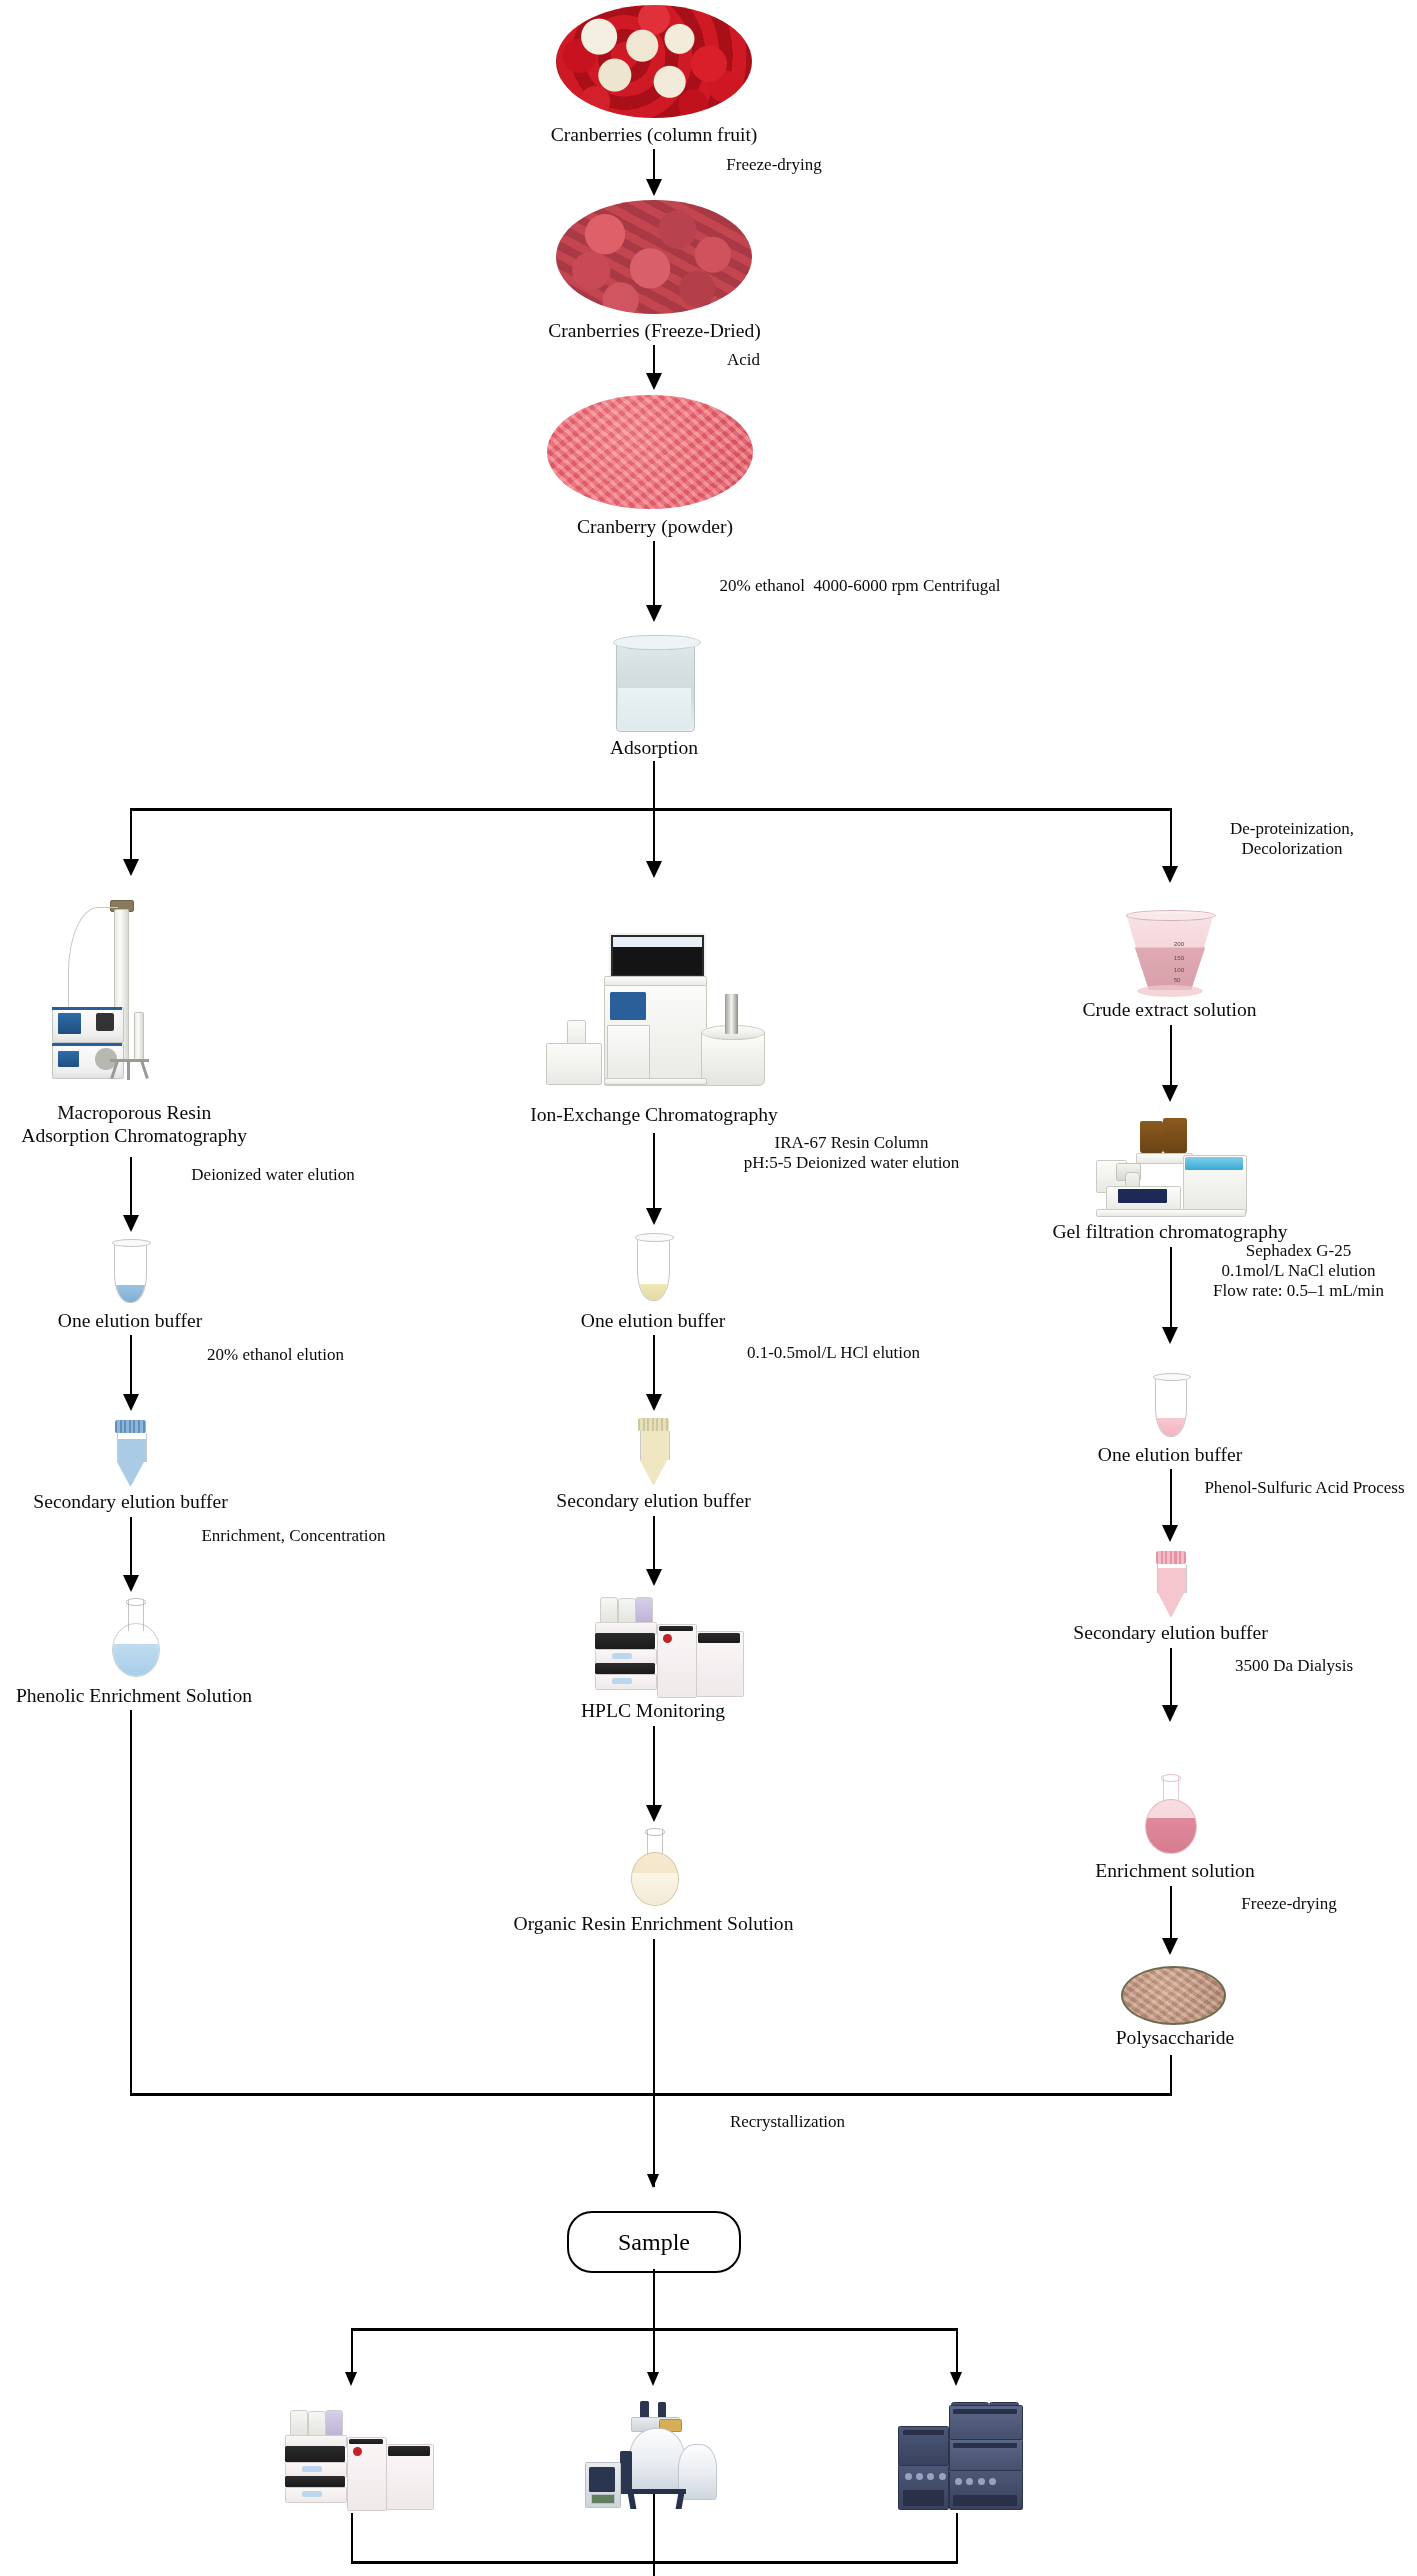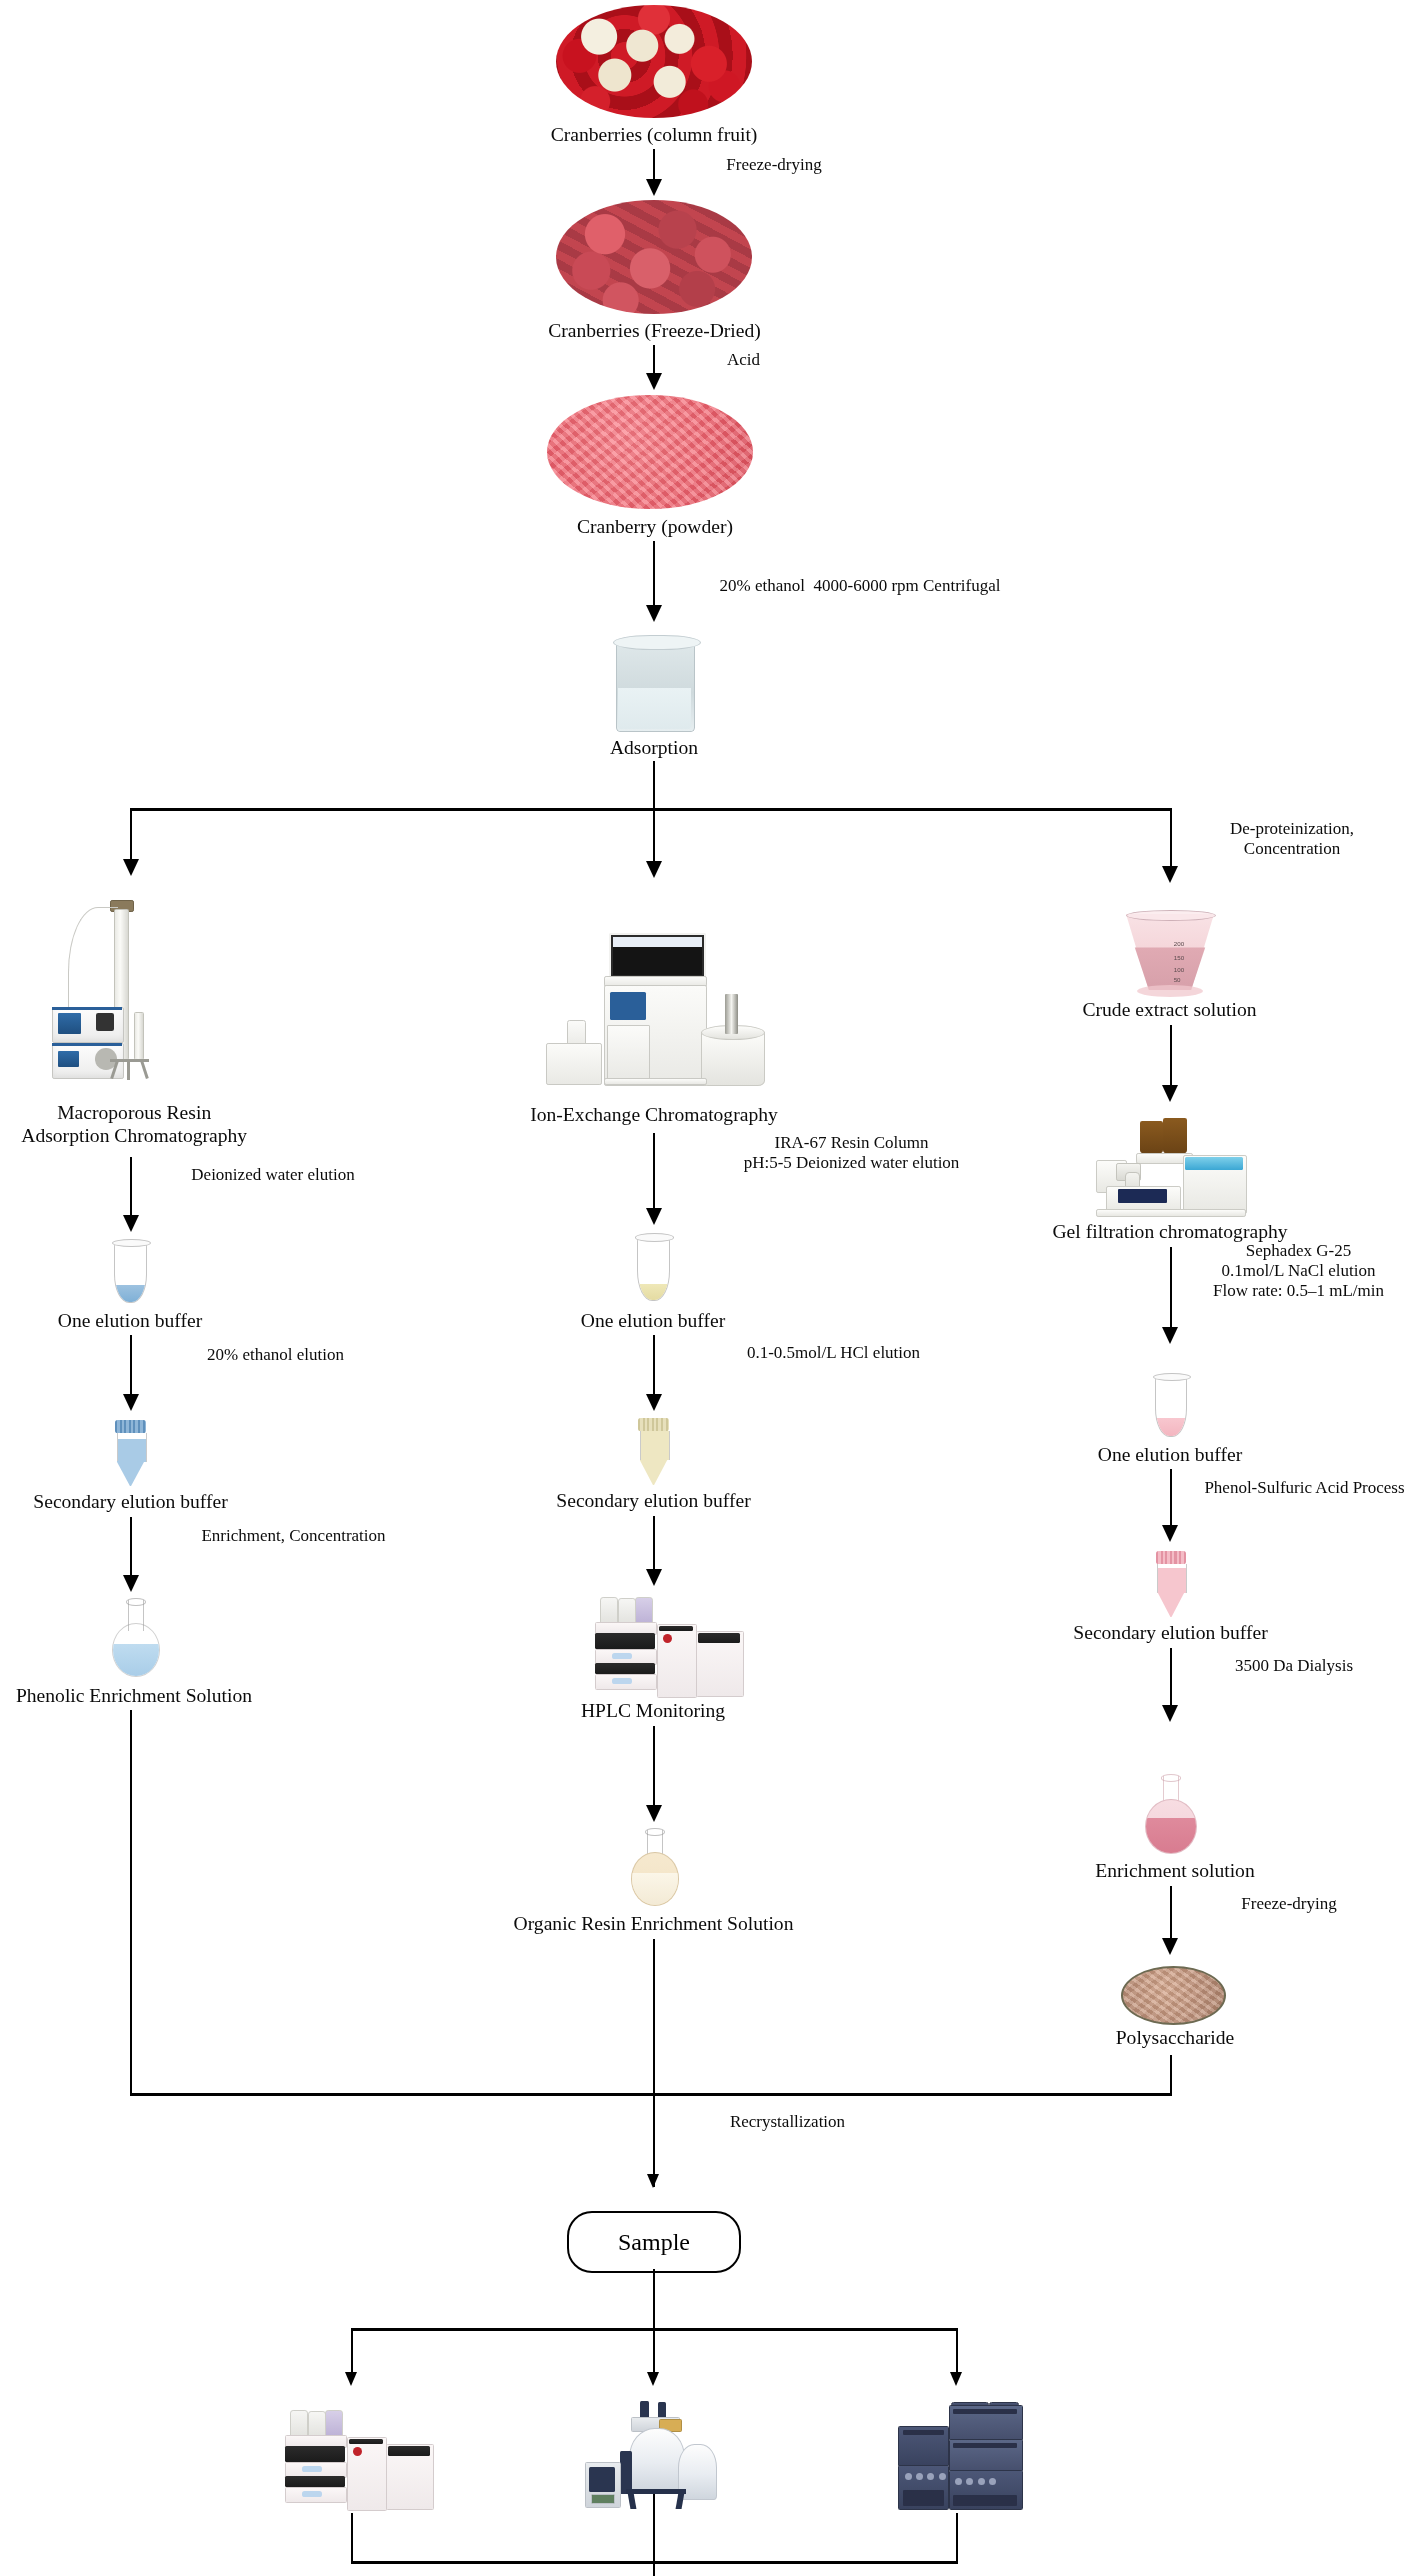--- a/index.html
+++ b/index.html
@@ -355,21 +355,21 @@
       <div class="fill" style="background:linear-gradient(180deg,#fbf6e8,#f3ead5);"></div>
     </div>
   </div>
   <div class="lbl node" style="left:494px;top:1912px;width:319px;">Organic Resin Enrichment Solution</div>
 
   <div class="vline" style="left:653px;top:1939px;height:156px;"></div>
 
   <div class="vline" style="left:1170px;top:808px;height:61px;"></div>
   <div class="arrowhead" style="left:1162px;top:866px;"></div>
   <div class="lbl edge" style="left:1184px;top:819px;width:216px;">De-proteinization,
-Concentration</div>
+Decolorization</div>
 
   <div class="triflask" style="left:1126px;top:914px;width:88px;height:76px;">
     <div class="cup"></div>
     <div class="liq"></div>
     <div class="rimE"></div>
     <div class="shadow"></div>
     <div class="gr" style="top:34%;">200</div>
     <div class="gr" style="top:52%;">150</div>
     <div class="gr" style="top:68%;">100</div>
     <div class="gr" style="top:82%;right:38%;">50</div>

